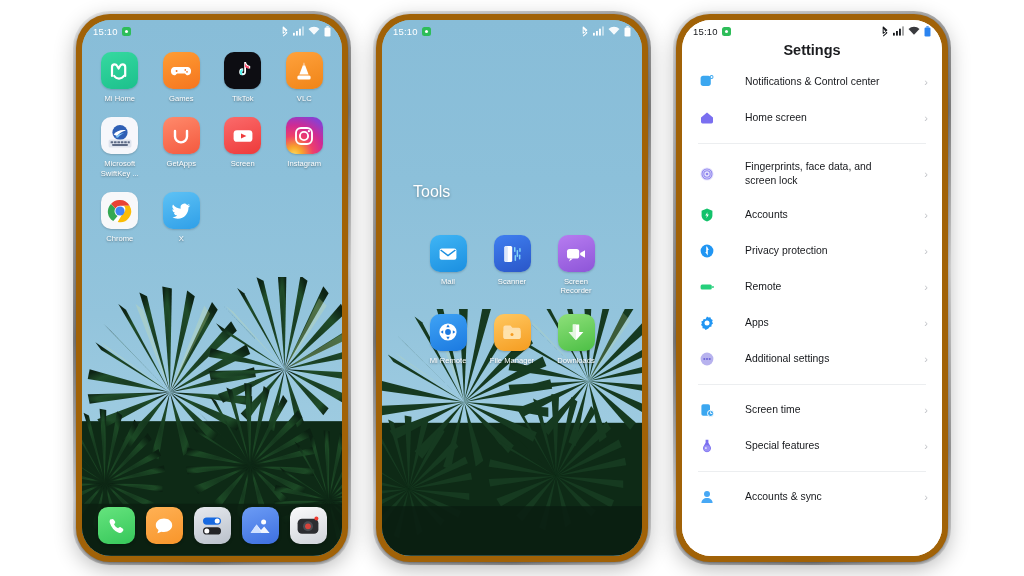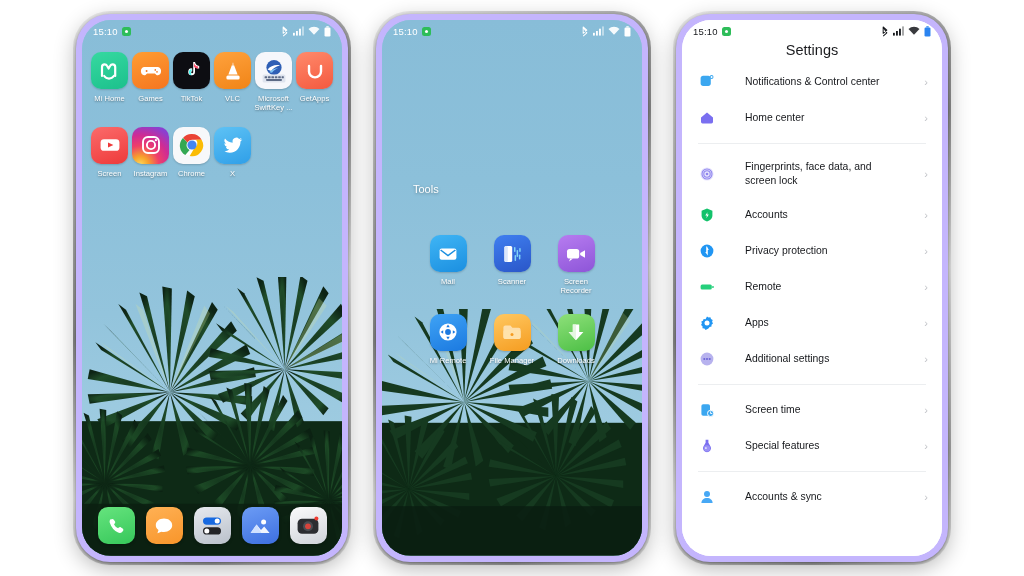--- a/index.html
+++ b/index.html
@@ -9,21 +9,21 @@
     font-family:"Liberation Sans", sans-serif;
     position:relative;
   }
   .stage { position:absolute; inset:0; display:flex; align-items:center; justify-content:center; gap:28px; }
 
   
   .phone {
     position:relative;
     width:272px; height:548px;
     border-radius:34px;
-    background:#c4b5fd;
+    background:#a16207;
     padding:6px;
     box-shadow:0 6px 22px rgba(0,0,0,.30), 0 1px 3px rgba(0,0,0,.35);
   }
   .phone::before{
     content:""; position:absolute; inset:-3px; border-radius:37px;
     background:linear-gradient(140deg,#f2f2f2 0%,#c9c9c9 18%,#8e8e8e 42%,#ededed 62%,#a8a8a8 85%,#efefef 100%);
     z-index:-1;
   }
   .screen {
     position:relative; width:100%; height:100%;
@@ -55,21 +55,21 @@
   }
   .badge-dot i { width:3px; height:3px; background:#fff; border-radius:50%; font-style:normal; }
   .status .rt { display:flex; align-items:center; gap:4px; }
   .status.light, .status.light * { color:#ffffff; }
   .status.dark, .status.dark * { color:#16181c; }
   .ic { display:block; }
 
   
   .homegrid {
     position:absolute; top:32px; left:0; right:0; z-index:5;
-    display:grid; grid-template-columns:repeat(6,1fr);
+    display:grid; grid-template-columns:repeat(4,1fr);
     row-gap:14px; padding:0 7px;
   }
   .app { display:flex; flex-direction:column; align-items:center; gap:5px; cursor:default; }
   .app .ico {
     width:37px; height:37px; border-radius:10px;
     display:flex; align-items:center; justify-content:center;
     box-shadow:0 1px 2px rgba(0,0,0,.18);
     overflow:hidden; position:relative;
   }
   .app .lbl {
@@ -80,34 +80,34 @@
   
   .dock {
     position:absolute; bottom:12px; left:0; right:0; z-index:5;
     display:flex; justify-content:space-around; padding:0 10px;
   }
   .dock .ico { width:37px; height:37px; border-radius:10px; display:flex; align-items:center; justify-content:center; box-shadow:0 1px 3px rgba(0,0,0,.28); position:relative; overflow:hidden; }
 
   
   .folder-title {
     position:absolute; top:163px; left:31px; z-index:5;
-    font-size:11px; color:#ffffff; font-weight:400;
+    font-size:16px; color:#ffffff; font-weight:400;
     text-shadow:0 1px 3px rgba(0,0,0,.35);
   }
   .foldergrid {
     position:absolute; top:215px; left:0; right:0; z-index:5;
     display:grid; grid-template-columns:repeat(3,1fr);
     row-gap:18px; padding:0 34px;
   }
 
   
   .settings { position:absolute; inset:0; background:#ffffff; overflow:hidden; }
   .set-head {
     height:44px; display:flex; align-items:flex-end; justify-content:center;
-    padding-bottom:6px; font-size:14.5px; color:#1b1c1f; font-weight:400;
+    padding-bottom:6px; font-size:14.5px; color:#1b1c1f; font-weight:700;
   }
   .set-list { padding:0 0 0 0; }
   .set-row {
     display:flex; align-items:center; gap:30px;
     padding:9px 14px 9px 16px; min-height:36px; cursor:default;
   }
   .set-row .sico { width:17px; height:17px; flex:0 0 17px; display:flex; align-items:center; justify-content:center; }
   .set-row .stxt { flex:1; font-size:10.4px; color:#16181c; line-height:1.35; }
   .set-row .chev { color:#c2c4c8; font-size:11px; font-weight:300; }
   .set-div { height:1px; background:#eceef0; margin:7px 16px 7px 16px; }
@@ -564,21 +564,21 @@
             </span>
             <span class="stxt">Notifications &amp; Control center</span>
             <span class="chev">›</span>
           </div>
           <div class="set-row">
             <span class="sico">
               <svg width="16" height="16" viewBox="0 0 16 16">
                   <path d="M8 2.6 L14 7.4 v4.4a1.6 1.6 0 0 1-1.6 1.6H3.6A1.6 1.6 0 0 1 2 11.8V7.4z" fill="#7a6ff0"></path>
                 </svg>
             </span>
-            <span class="stxt">Home center</span>
+            <span class="stxt">Home screen</span>
             <span class="chev">›</span>
           </div>
 
           <div class="set-div"></div>
 
           <div class="set-row">
             <span class="sico">
               <svg width="16" height="16" viewBox="0 0 16 16">
                   <circle cx="8" cy="8" r="6.6" fill="#e7e4fc"></circle>
                   <circle cx="8" cy="8" r="5" stroke="#8f86ef" stroke-width="1.1" fill="none"></circle>

